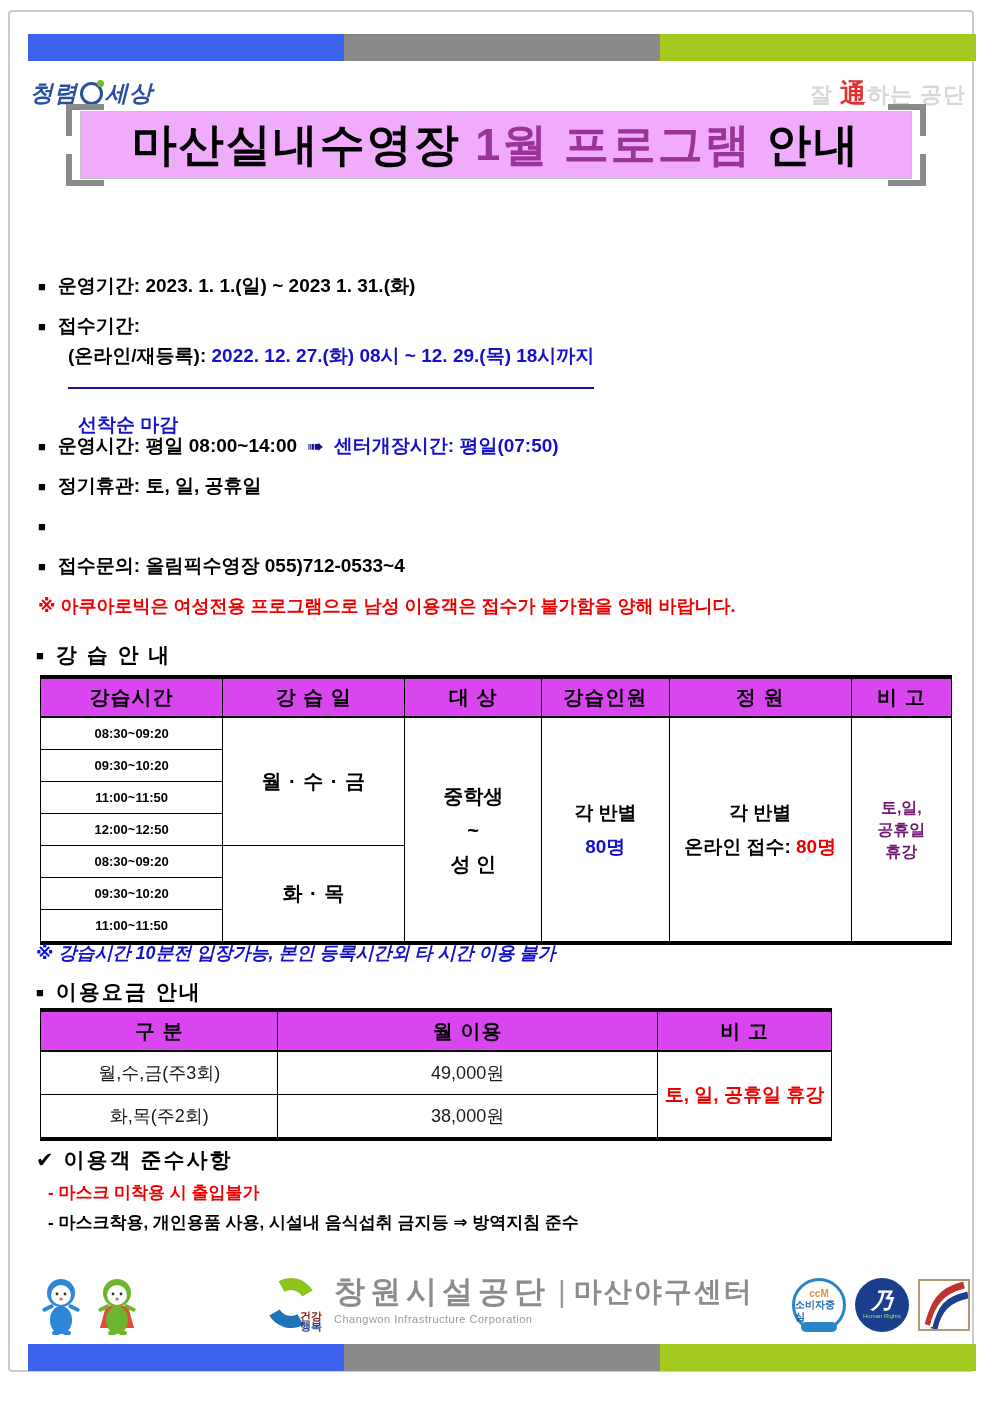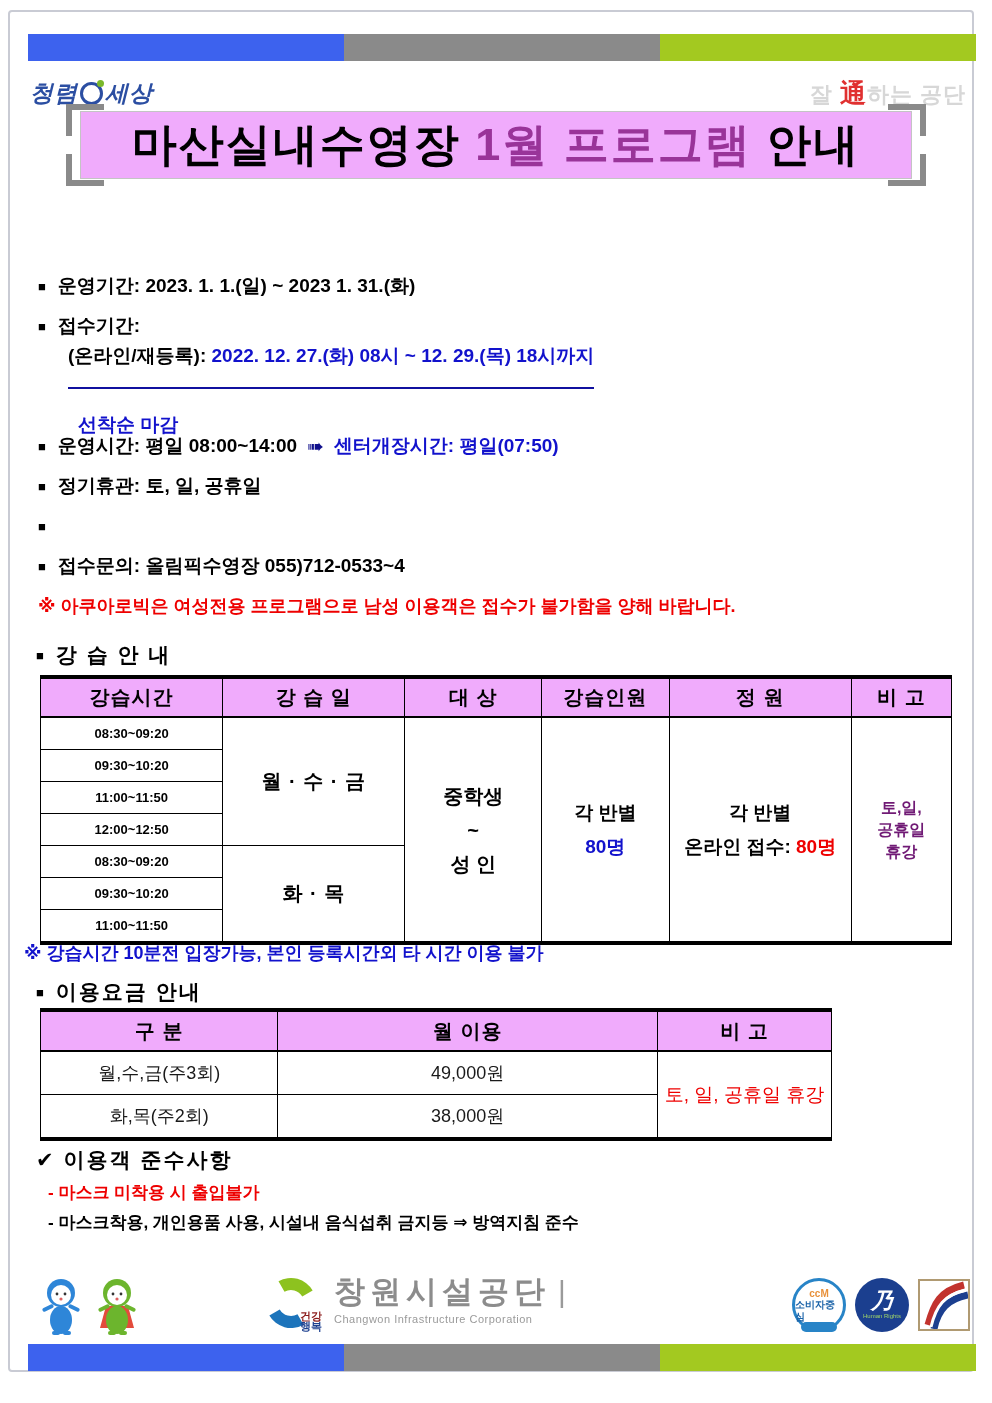--- a/index.html
+++ b/index.html
@@ -43,31 +43,31 @@
   .arrow{margin:0 10px;font-size:20px;color:#10108c;}
   .warn{color:#ee0000;font-size:18px;}
   
   .sectitle{font-size:21px;font-weight:bold;letter-spacing:2px;display:flex;align-items:center;}
   .sectitle .sq{font-size:13px;margin-right:10px;}
   .check{font-size:21px;margin-right:8px;}
   
   .twrap{border-top:3px solid #000;border-bottom:3px solid #000;}
   table{border-collapse:collapse;width:100%;table-layout:fixed;}
   th,td{border:1.5px solid #000;text-align:center;vertical-align:middle;padding:0;}
-  thead th{background:#f0abfc;font-size:20px;font-weight:bold;letter-spacing:1px;border-bottom:2.5px solid #000;}
+  thead th{background:#d946ef;font-size:20px;font-weight:bold;letter-spacing:1px;border-bottom:2.5px solid #000;}
   .ltable thead th{height:37px;}
   .ltable td.time{height:31px;font-size:13px;font-weight:bold;border-radius:7px;}
   .ltable td.days{font-size:20px;font-weight:bold;letter-spacing:1px;}
   .ltable td.target{font-size:20px;font-weight:bold;}
   .ltable td.target div{line-height:34px;}
   .ltable td.cap div, .ltable td.quota div{font-size:19px;font-weight:bold;line-height:34px;}
   .ltable td.remark div{font-size:16px;font-weight:bold;color:#701a75;line-height:22px;}
   .ftable thead th{height:38px;}
   .ftable td{height:42px;font-size:18px;color:#1a1a1a;}
-  .ftable td.fremark{font-size:19px;font-weight:normal;color:#ee0000;}
+  .ftable td.fremark{font-size:19px;font-weight:bold;color:#ee0000;}
   .note-blue{color:#1212cc;font-size:18px;font-weight:bold;white-space:nowrap;}
   
   .comp-item{font-size:17px;font-weight:bold;margin-top:7px;padding-left:12px;white-space:nowrap;}
   
   .footer{left:28px;top:1268px;width:948px;height:74px;}
   .mascots{position:absolute;left:10px;top:8px;display:flex;gap:10px;}
   .logoGroup{position:absolute;left:232px;top:4px;display:flex;align-items:flex-start;}
   .org-kr{font-size:31px;font-weight:bold;color:#8c8c8c;letter-spacing:5px;line-height:40px;}
   .org-div{font-size:30px;color:#9a9a9a;margin:0 8px;line-height:40px;font-weight:normal;}
   .org-en{font-size:11px;color:#9a9a9a;margin-top:1px;letter-spacing:0.5px;}
@@ -218,21 +218,21 @@
       <tr>
           <td class="time">09:30~10:20</td>
         </tr>
       <tr>
           <td class="time">11:00~11:50</td>
         </tr>
     </tbody>
   </table>
 </div>
 
-<div class="abs note-blue" style="left:24px;top:941px;">※ 강습시간 10분전 입장가능, 본인 등록시간외 타 시간 이용 불가</div>
+<div class="abs note-blue" style="left:36px;top:941px;font-style:italic;">※ 강습시간 10분전 입장가능, 본인 등록시간외 타 시간 이용 불가</div>
 
 <div class="abs sectitle" style="left:36px;top:978px;">
   <span class="sq">■</span>
   <span>이용요금 안내</span>
 </div>
 
 <div class="abs twrap" style="left:40px;top:1008px;width:792px;">
   <table class="ftable">
     <colgroup>
         <col style="width:30%">
@@ -302,20 +302,21 @@
     <svg width="62" height="62" viewBox="0 0 62 62" style="margin-right:12px;">
       <path d="M31 6 A 25 25 0 0 1 56 31 L 44 31 A 13 13 0 0 0 31 18 Z" fill="#8dc21f" transform="rotate(-30 31 31)"></path>
       <path d="M31 56 A 25 25 0 0 1 6 31 L 18 31 A 13 13 0 0 0 31 44 Z" fill="#1c74bb" transform="rotate(-30 31 31)"></path>
       <text x="40" y="48" font-size="11" font-weight="bold" fill="#8b1a1a">건강</text>
       <text x="40" y="58" font-size="11" font-weight="bold" fill="#1c3f8f">행복</text>
     </svg>
     <div>
       <div style="display:flex;align-items:center;">
         <span class="org-kr">창원시설공단</span>
         <span class="org-div">|</span>
+        <span class="org-kr" style="letter-spacing:2px;font-size:28px;">마산야구센터</span>
       </div>
       <div class="org-en">Changwon Infrastructure Corporation</div>
     </div>
   </div>
 
   <div class="badges">
     <div class="badge1">
       <span class="ccm">ccM</span>
       <span class="txt">소비자중심</span>
       <span class="pill"></span>

